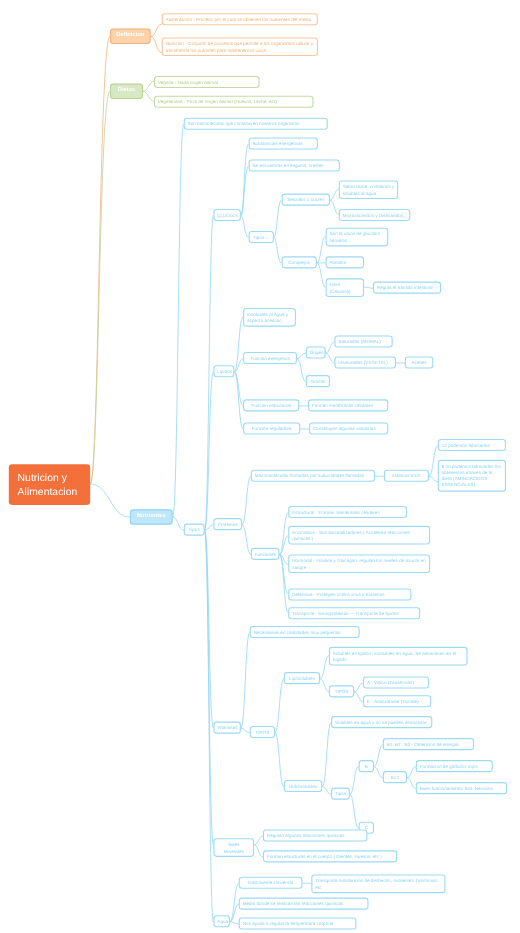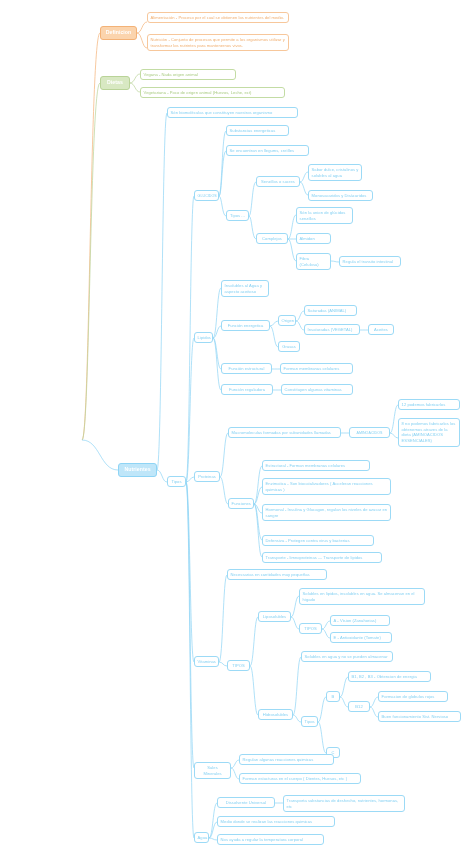--- a/index.html
+++ b/index.html
@@ -140,20 +140,24 @@
         <path d="M231 768 C 235 768, 235 779, 239 779"></path>
 
         <path d="M209 838 C 213 838, 213 803, 217 803"></path>
         <path d="M209 838 C 213 838, 213 822, 217 822"></path>
         <path d="M209 838 C 213 838, 213 840, 217 840"></path>
         <path d="M275 803 C 279 803, 279 803, 283 803"></path>
       </g>
     </g>
   </svg>
 
+  <div class="node root">
+    <span style="white-space:pre-line">Nutricion y
+Alimentacion</span>
+  </div>
 
   <div class="node chip chip-def" style="left:100px;top:26px;width:37px;">
     <span>Definicion</span>
   </div>
   <div class="node o" style="left:147px;top:12px;width:142px;">
     <span>Alimentación - Proceso por el cual se obtienen los nutrientes del medio.</span>
   </div>
   <div class="node o" style="left:147px;top:34px;width:142px;">
     <span>Nutrición - Conjunto de procesos que permite a los organismos utilizar y transformar los nutrintes para mantenernos vivos.</span>
   </div>

